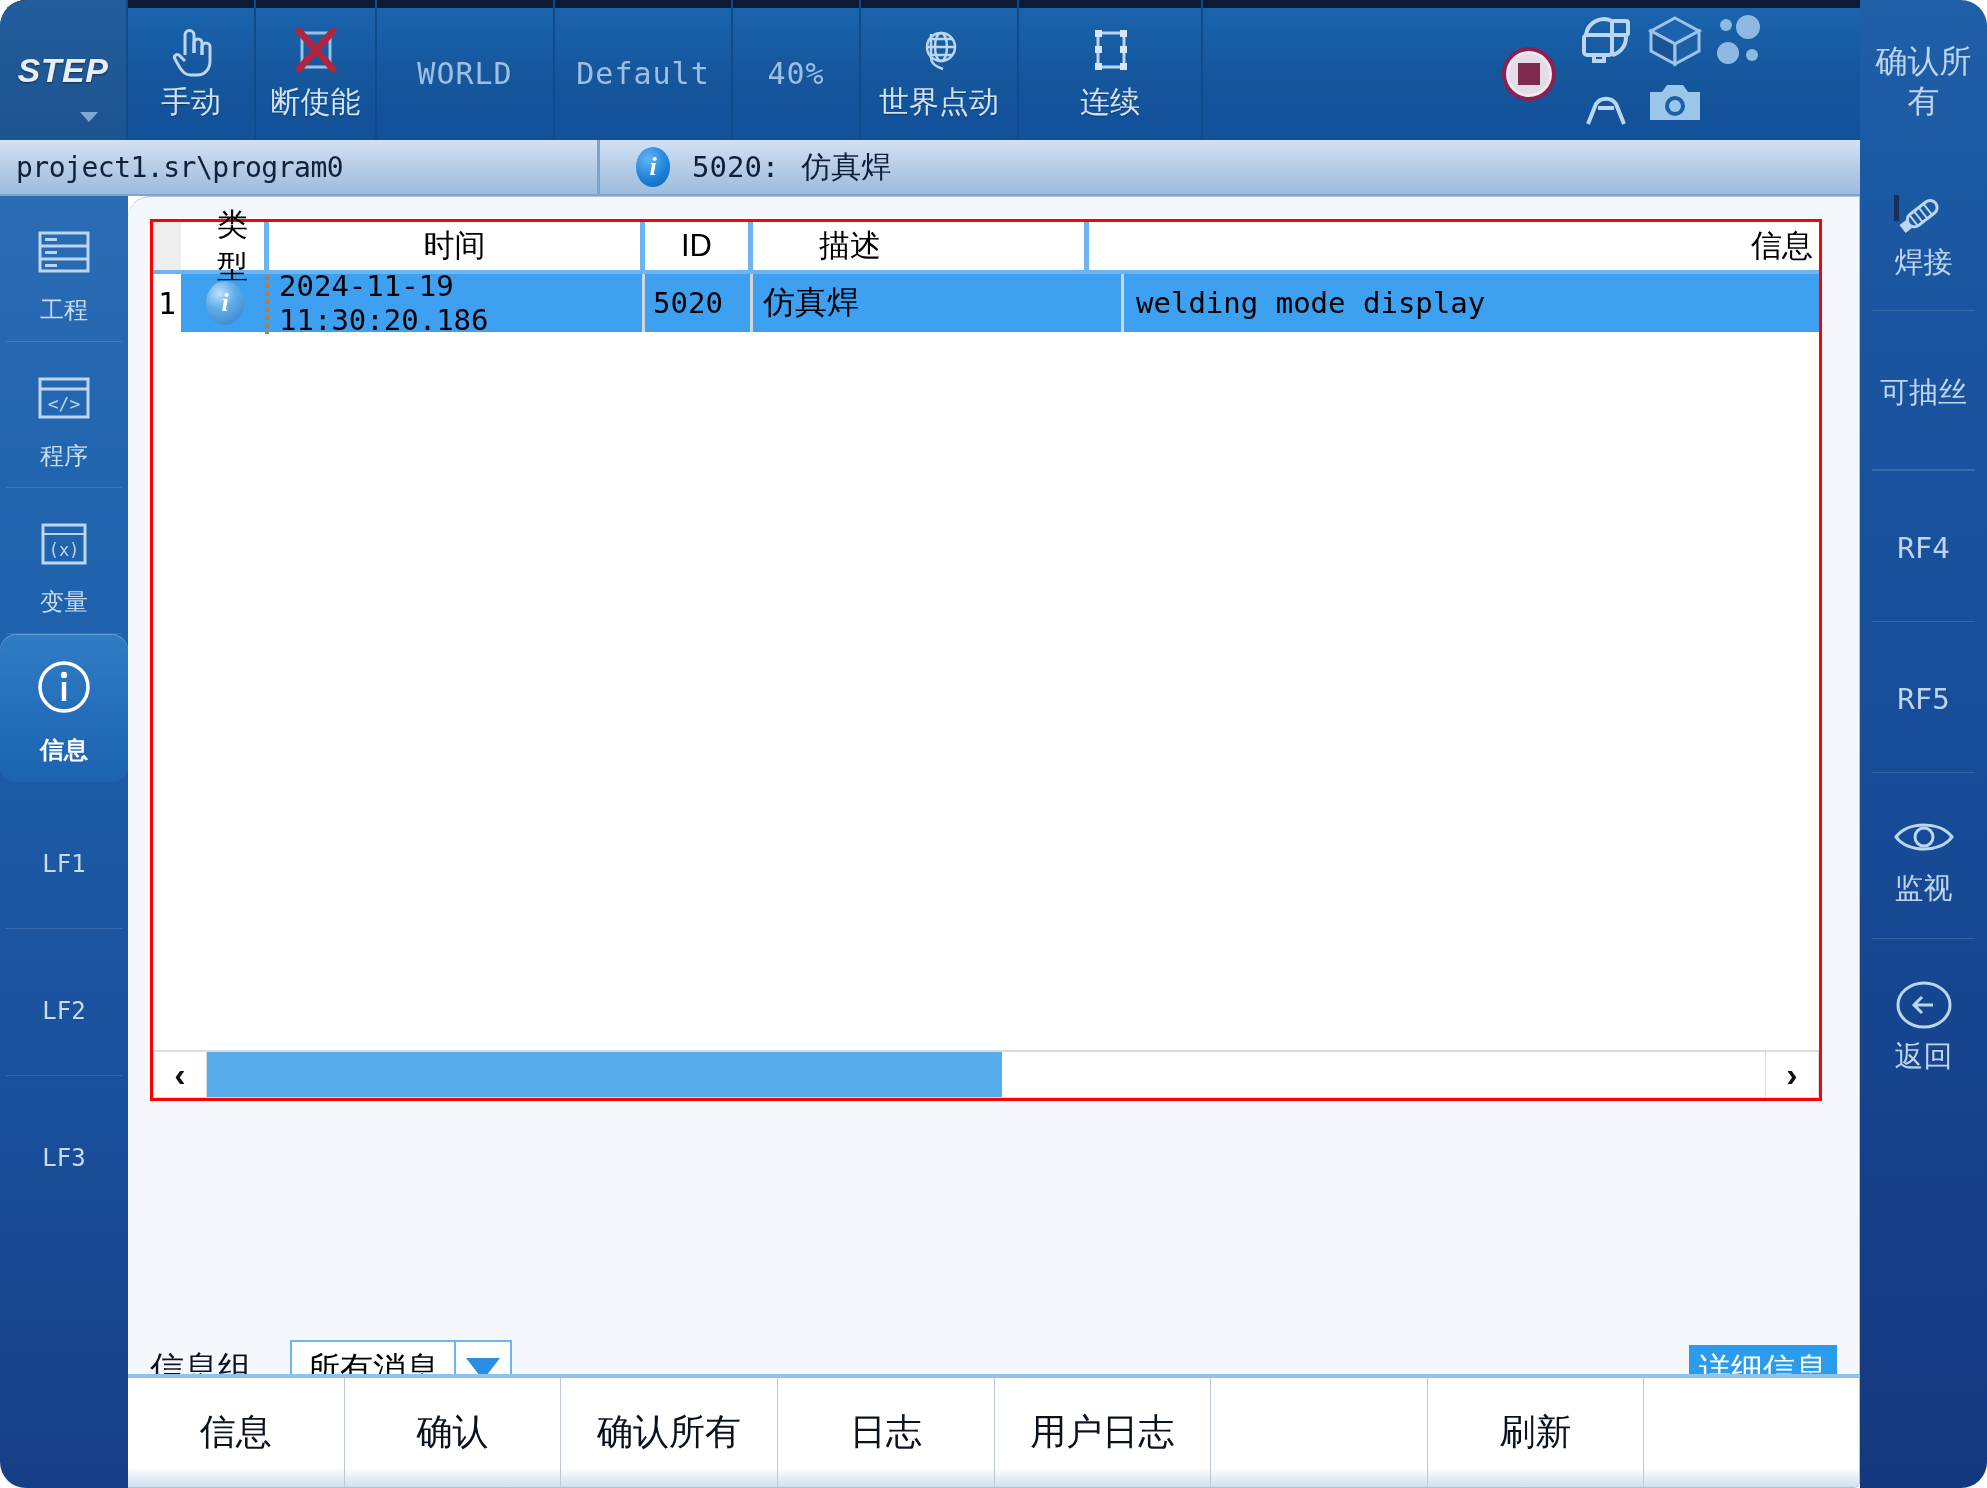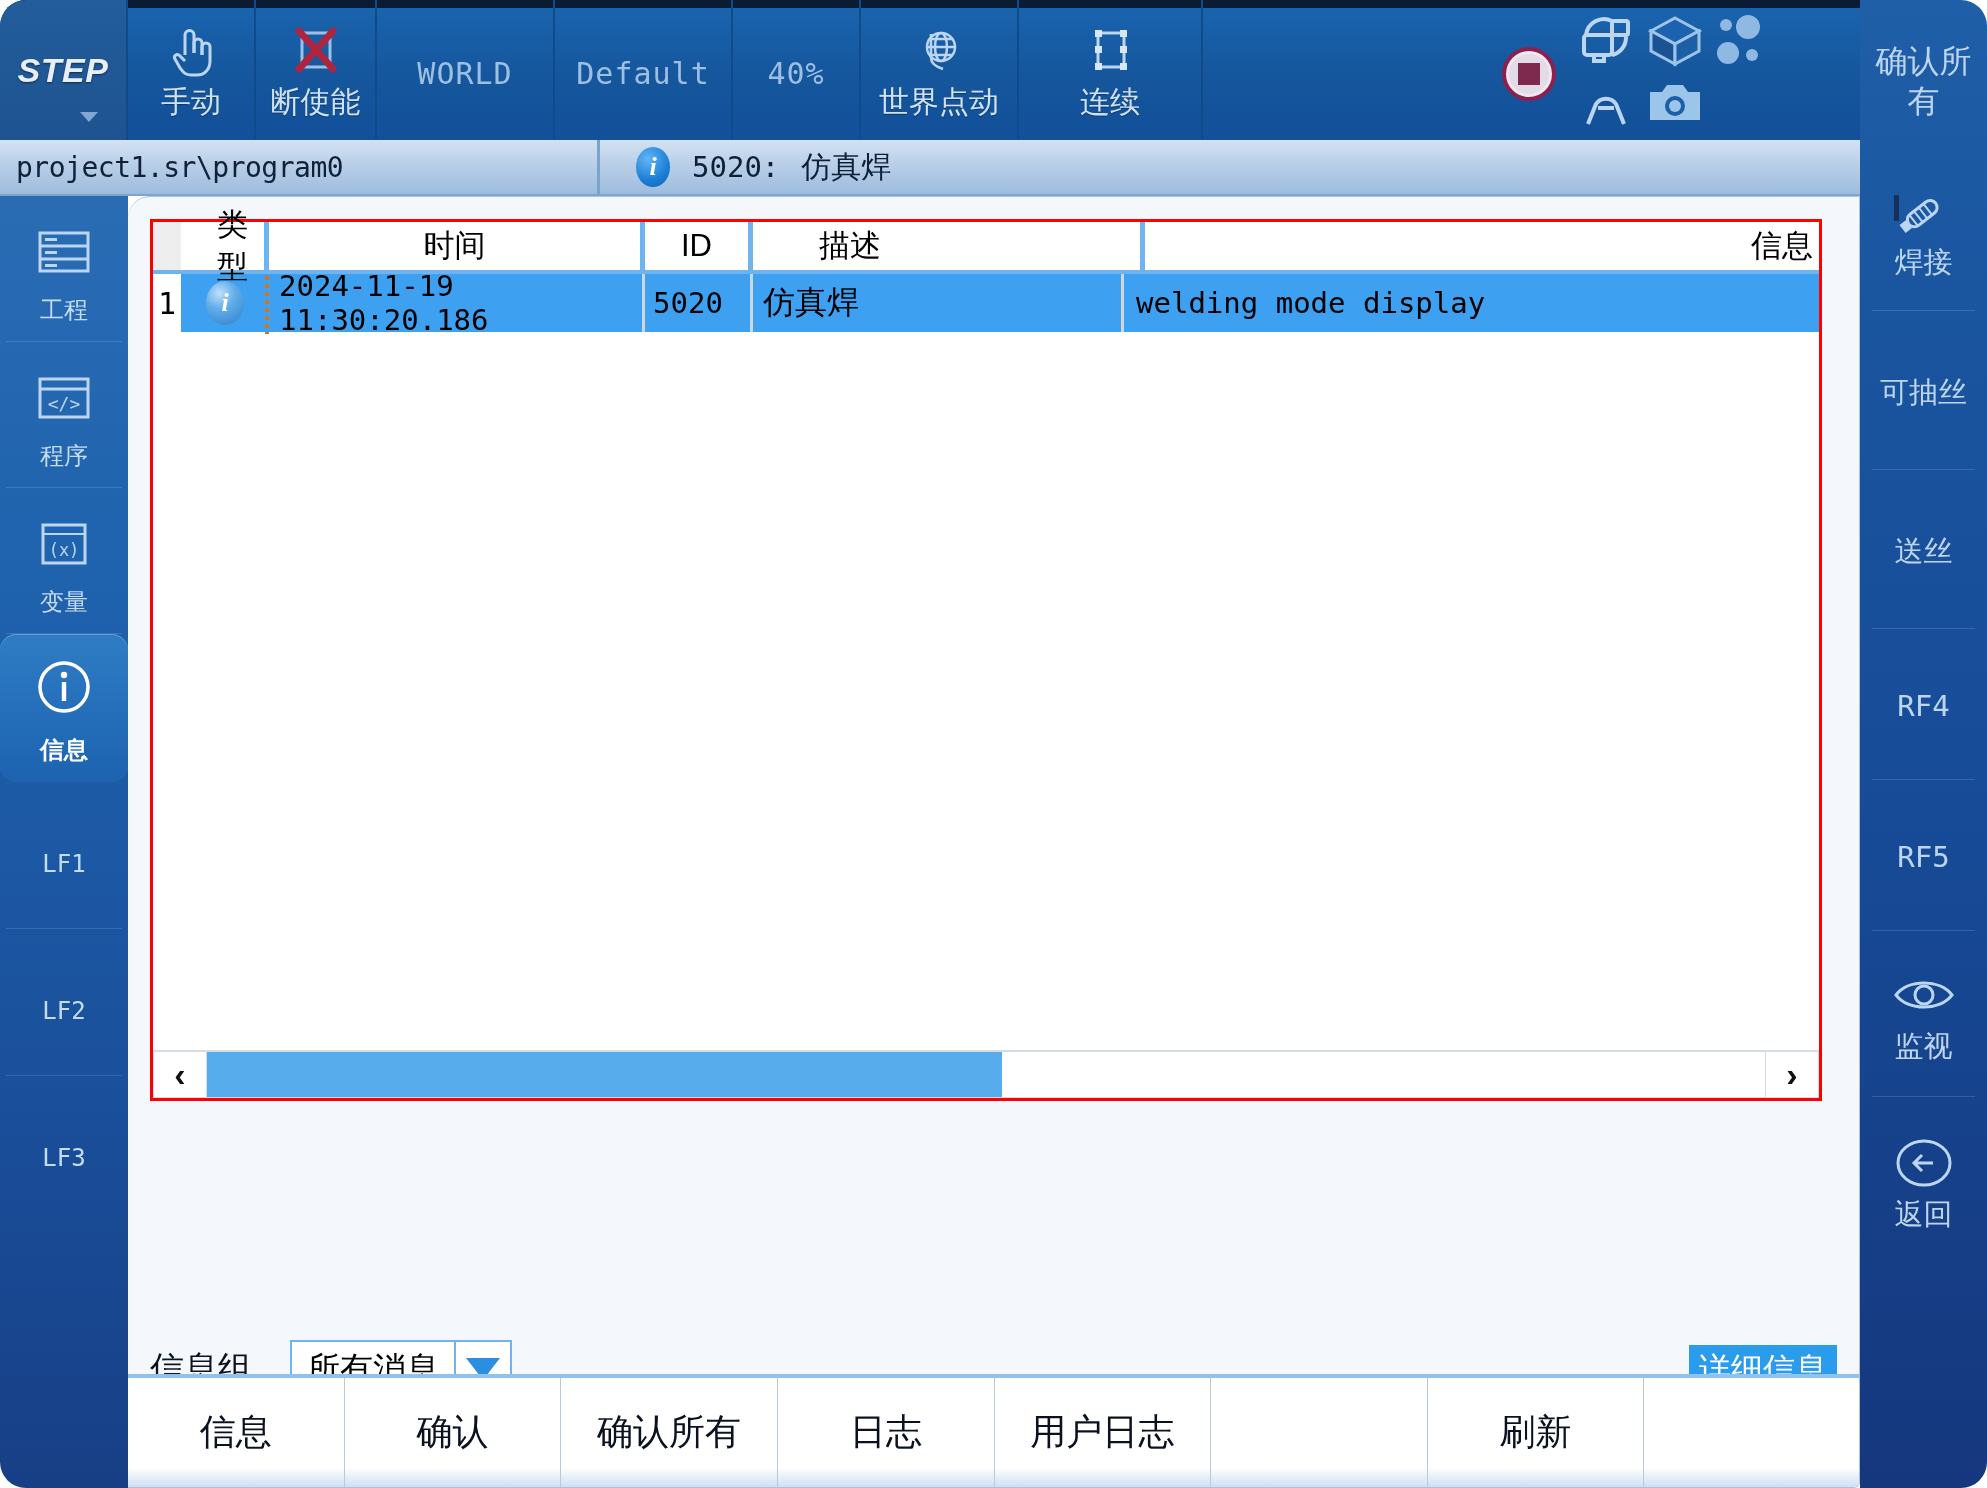--- a/index.html
+++ b/index.html
@@ -181,21 +181,21 @@
   .th {
     position:relative; display:flex; align-items:center;
     font-size: 31px; color:#000; background:#fff;
     border-right: 5px solid #6eb4f0;
   }
   .th:last-child { border-right: none; }
   .th.c-num   { width: 28px; background:#eeeeee; border-right:none;}
   .th.c-type  { width: 88px; justify-content:center;padding-left:36px; }
   .th.c-time  { width: 376px; justify-content:center; }
   .th.c-id    { width: 108px; justify-content:center; }
-  .th.c-desc  { width: 392px; justify-content:flex-start; padding-left: 66px; }
+  .th.c-desc  { width: 336px; justify-content:flex-start; padding-left: 66px; }
   .th.c-info  { flex:1; justify-content:flex-end; padding-right: 6px; }
 
   .tbl-row {
     display:flex; height: 58px; align-items:stretch;
     background: #3da0f0;
   }
   .td {
     display:flex; align-items:center; font-size: 31px; color:#000;
   }
   .td.c-num {
@@ -519,23 +519,20 @@
       </span>
       <span class="rb-lbl">焊接</span>
     </div>
     <div class="rb-div"></div>
 
     <div class="rb-item" style="height:158px">
       <span class="rb-lbl">可抽丝</span>
     </div>
     <div class="rb-div"></div>
 
-    <div class="rb-item" style="height:158px">
-      <span class="rb-lbl">送丝</span>
-    </div>
     <div class="rb-div"></div>
 
     <div class="rb-item" style="height:150px">
       <span class="rb-lbl" style="font-family:'DejaVu Sans Mono',monospace;">RF4</span>
     </div>
     <div class="rb-div"></div>
 
     <div class="rb-item" style="height:150px">
       <span class="rb-lbl" style="font-family:'DejaVu Sans Mono',monospace;">RF5</span>
     </div>

